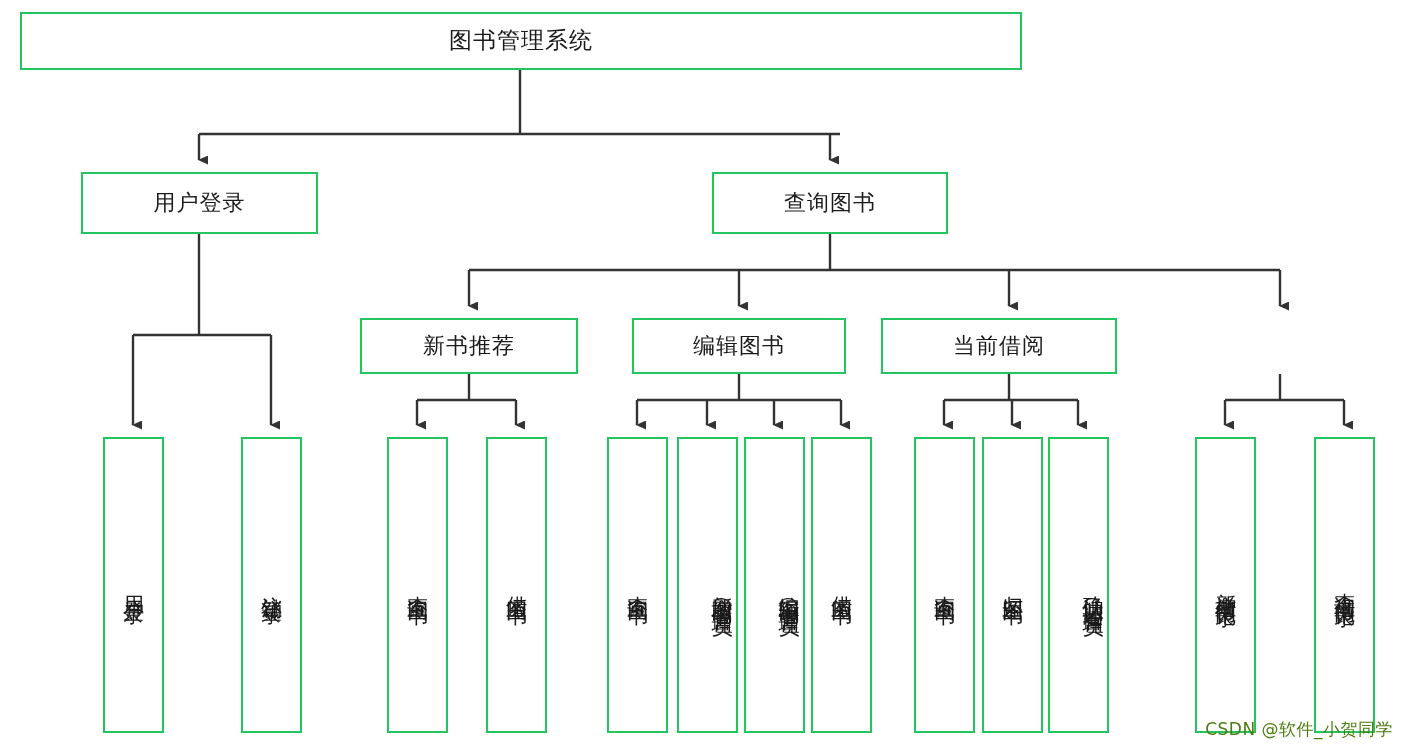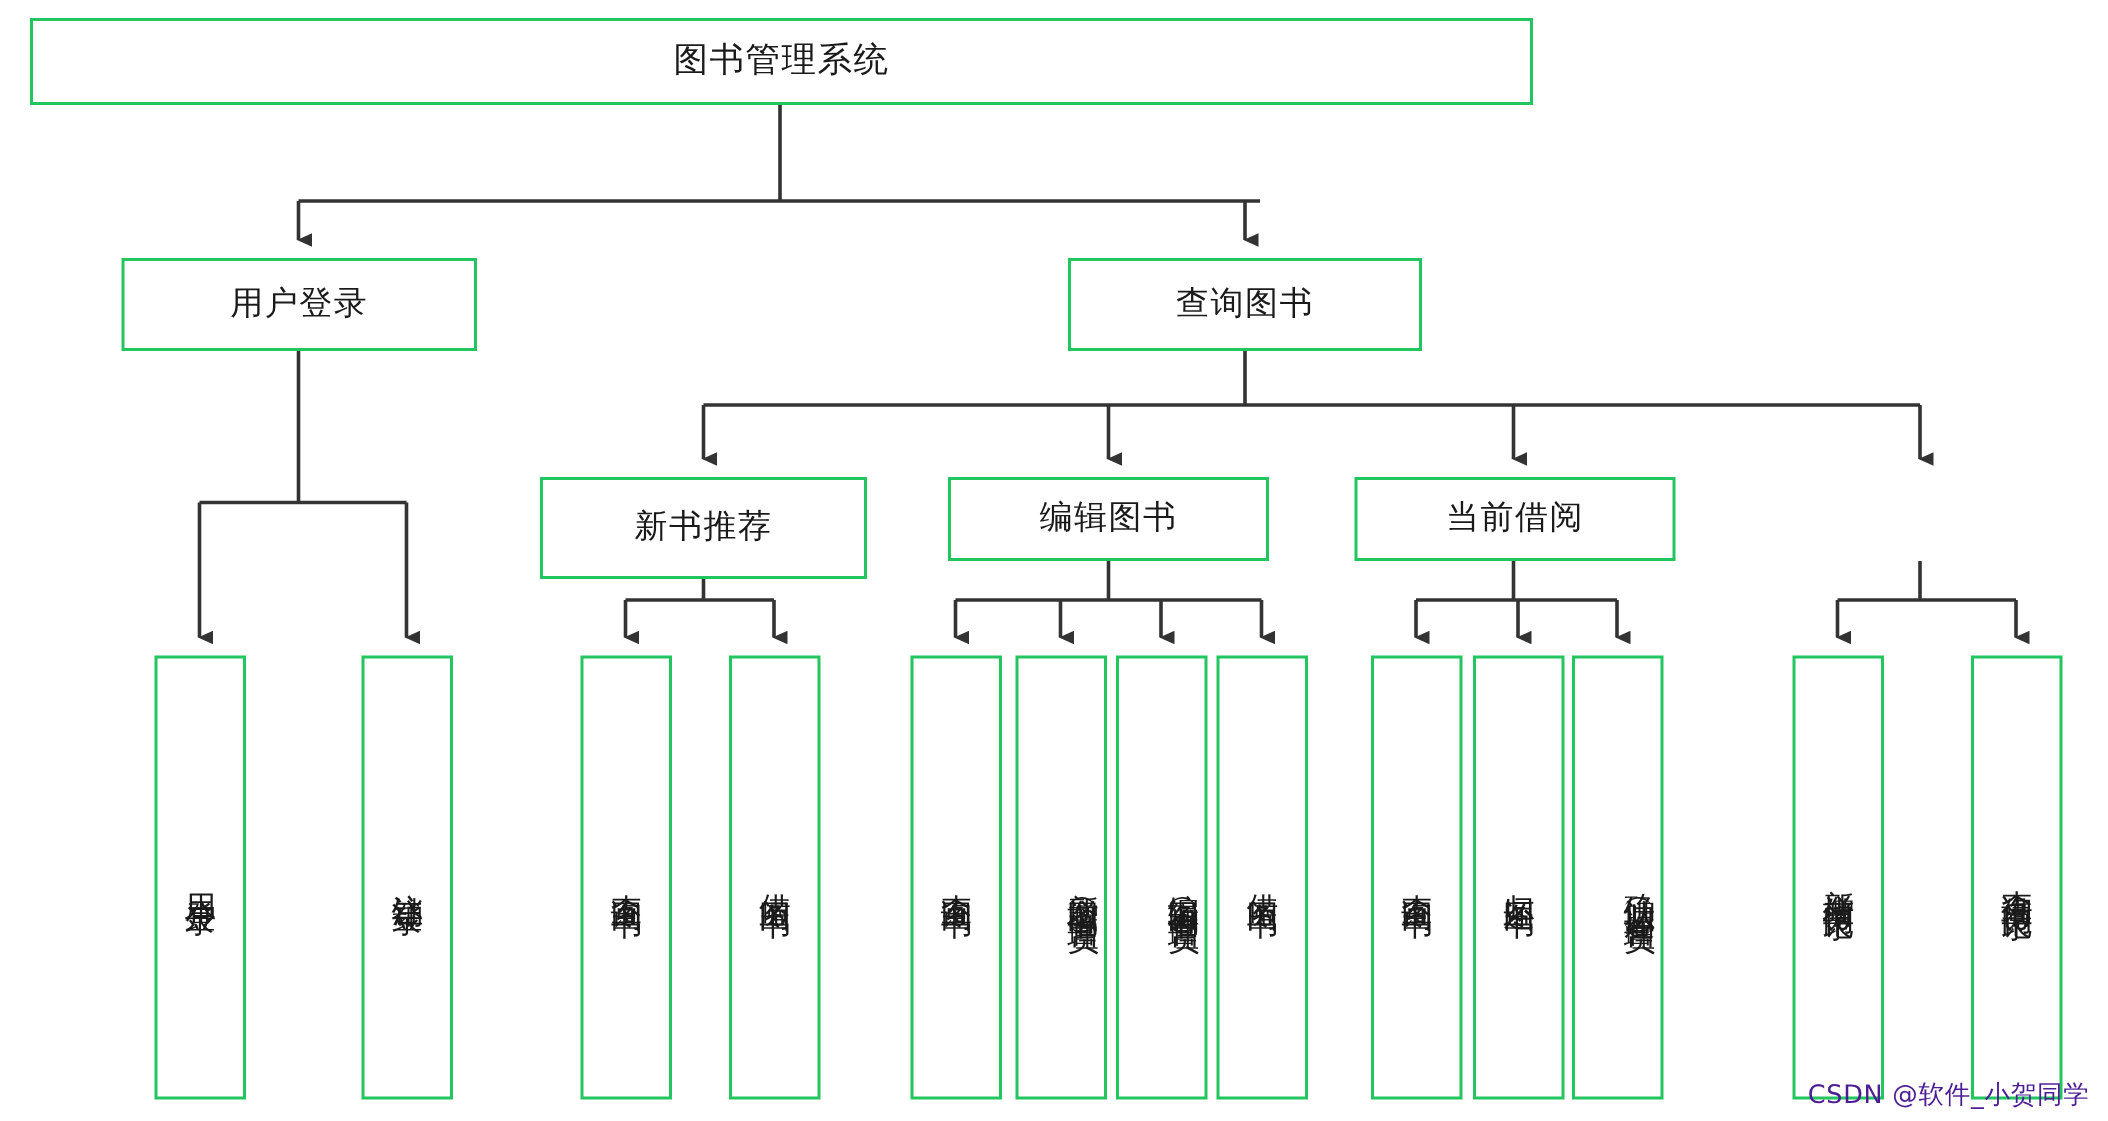--- a/index.html
+++ b/index.html
@@ -59,21 +59,21 @@
   }
   .node-v.short {
     align-items: center;
     padding-top: 0;
   }
   .watermark {
     position: absolute;
     right: 12px;
     bottom: 6px;
     font-size: 17px;
-    color: #4c1d95;
+    color: #4d7c0f;
     letter-spacing: 0.5px;
     z-index: 5;
     white-space: nowrap;
   }
 </style>
 </head>
 <body>
 
 <div id="diagram-canvas">
 
@@ -125,23 +125,23 @@
       <path d="M1225,400 L1225,425" marker-end="url(#arrowhead)"></path>
       <path d="M1344,400 L1344,425" marker-end="url(#arrowhead)"></path>
     </g>
   </svg>
 
   <div class="node node-h node-root" style="left:20px; top:12px; width:1002px; height:58px;">图书管理系统</div>
 
   <div class="node node-h" style="left:81px; top:172px; width:237px; height:62px;">用户登录</div>
   <div class="node node-h" style="left:712px; top:172px; width:236px; height:62px;">查询图书</div>
 
-  <div class="node node-h" style="left:360px; top:318px; width:218px; height:68px;">新书推荐</div>
+  <div class="node node-h" style="left:360px; top:318px; width:218px; height:56px;">新书推荐</div>
   <div class="node node-h" style="left:632px; top:318px; width:214px; height:56px;">编辑图书</div>
-  <div class="node node-h" style="left:903px; top:318px; width:214px; height:56px;">当前借阅</div>
+  <div class="node node-h" style="left:881px; top:318px; width:236px; height:56px;">当前借阅</div>
 
   <div class="node node-v short" style="left:103px; top:437px; width:61px; height:296px;">用户登录</div>
   <div class="node node-v short" style="left:241px; top:437px; width:61px; height:296px;">注销登录</div>
 
   <div class="node node-v short" style="left:387px; top:437px; width:61px; height:296px;">查询图书</div>
   <div class="node node-v short" style="left:486px; top:437px; width:61px; height:296px;">借阅图书</div>
 
   <div class="node node-v short" style="left:607px; top:437px; width:61px; height:296px;">查询图书</div>
   <div class="node node-v" style="left:677px; top:437px; width:61px; height:296px;">新增图书（管理员）</div>
   <div class="node node-v" style="left:744px; top:437px; width:61px; height:296px;">编辑图书（管理员）</div>

